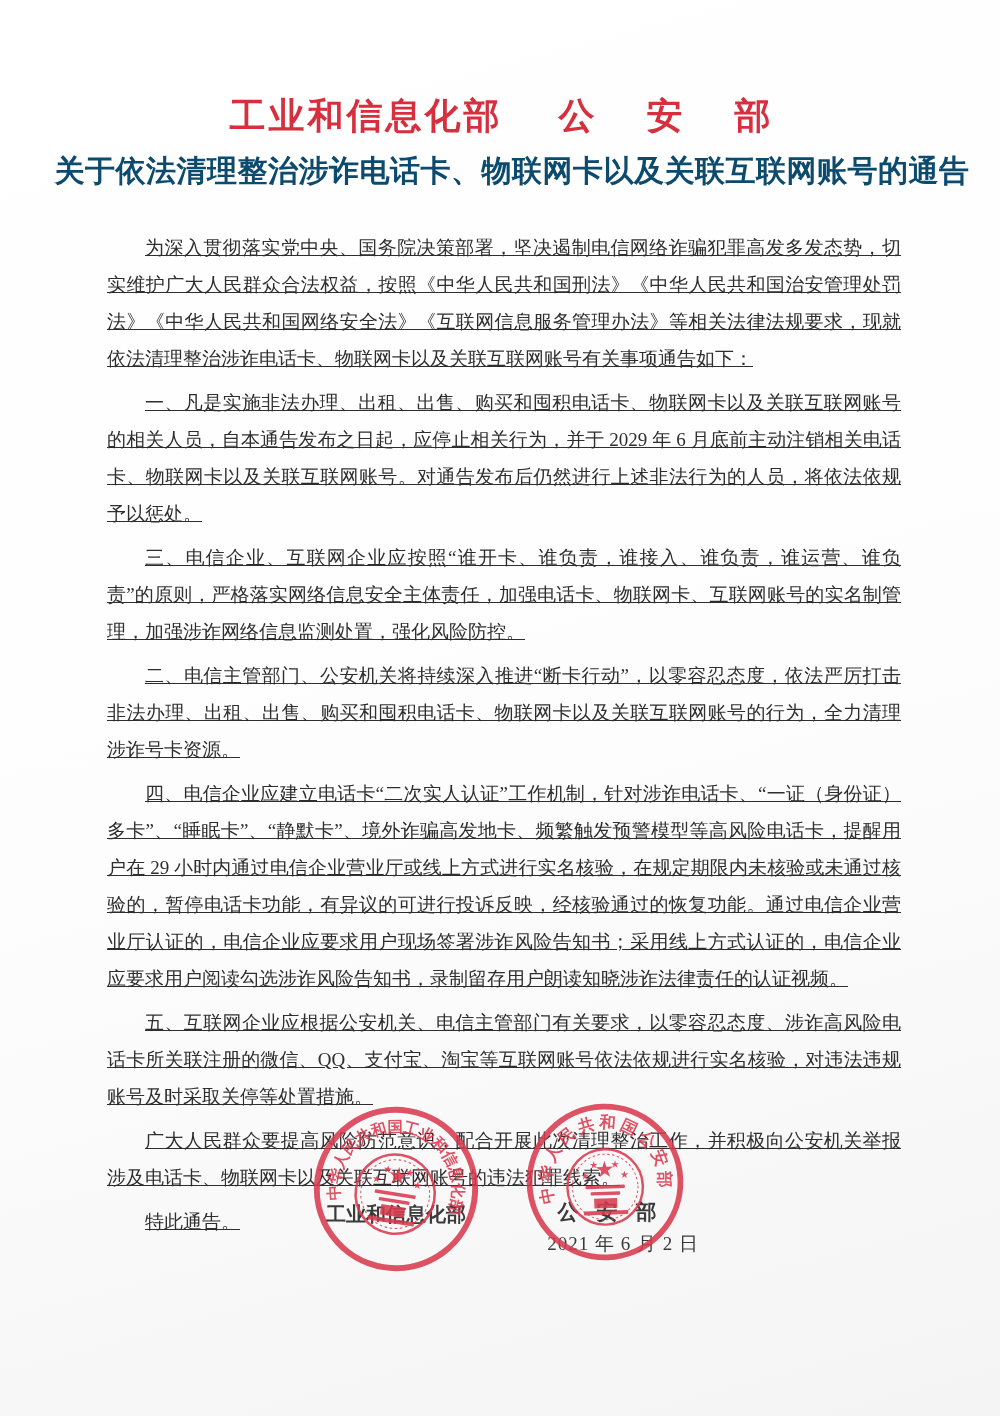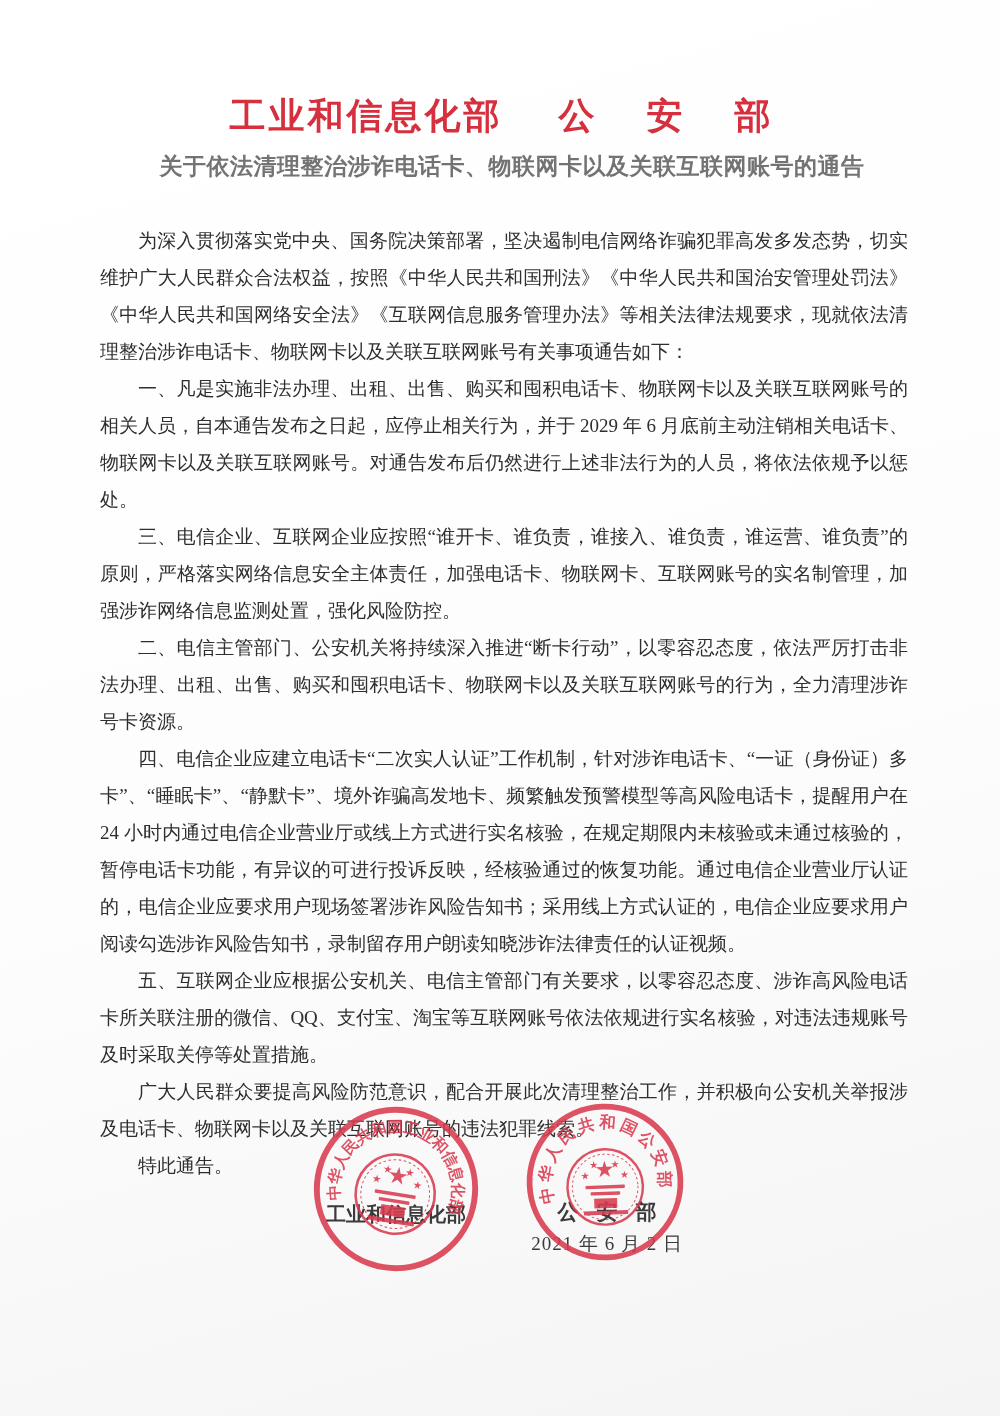--- a/index.html
+++ b/index.html
@@ -19,46 +19,46 @@
     font-weight: bold;
   }
   .title-left {
     font-size: 36px; letter-spacing: 3px; color: var(--title-red);
   }
   .title-right {
     font-size: 36px; letter-spacing: 52px; margin-right: -52px; color: var(--title-red);
   }
   .subtitle {
     position: absolute; top: 151px; left: 0; right: 0;
-    text-align: center; font-size: 23px; font-weight: bold; color: #737373;
+    text-align: center; font-size: 30px; font-weight: bold; color: #0c4a6e;
     letter-spacing: 0.5px;
     padding-left: 24px;
   }
 
   
   .doc-body {
     position: absolute; top: 222px; left: 100px; width: 808px;
     font-size: 19px; line-height: 37px; color: #2e2e2e;
     text-align: justify;
   }
-  .doc-body p { margin: 0; text-indent: 2em; }
+  .doc-body p { margin: 7px; text-indent: 2em; text-decoration: underline; }
 
   
   .seal-block { position: absolute; }
   .seal-block.left  { left: 310px; top: 1103px; width: 172px; height: 180px; }
   .seal-block.right { left: 523px; top: 1100px; width: 168px; height: 185px; }
   .overlay-name {
     position: absolute; top: 98px; left: 0; right: 0;
     text-align: center; font-size: 20px; color: #3a3a3a; font-weight: bold;
     white-space: nowrap; z-index: 1;
   }
   .overlay-name.spaced { letter-spacing: 18px; margin-right: -18px; font-size: 21px; }
   .overlay-date {
     position: absolute; top: 131px; left: -8px; right: -8px;
-    text-align: center; font-size: 19px; color: #3a3a3a;
+    text-align: right; font-size: 19px; color: #3a3a3a;
     white-space: nowrap; z-index: 1; letter-spacing: 1px;
   }
   .seal-svg {
     position: absolute; top: 0; left: 0; z-index: 2;
     opacity: 0.87; color: var(--seal-red);
   }
   .seal-svg.tilt-l { transform: rotate(9deg); }
   .seal-svg.tilt-r { transform: rotate(-2deg); }
   .seal-ring { fill: none; stroke: currentColor; stroke-width: 7; }
   .ring-text { fill: currentColor; font-weight: bold; font-family: "Liberation Serif", serif; }
@@ -75,21 +75,21 @@
     <span class="title-right">公安部</span>
   </div>
 
   <div class="subtitle">关于依法清理整治涉诈电话卡、物联网卡以及关联互联网账号的通告</div>
 
   <div class="doc-body">
     <p>为深入贯彻落实党中央、国务院决策部署，坚决遏制电信网络诈骗犯罪高发多发态势，切实维护广大人民群众合法权益，按照《中华人民共和国刑法》《中华人民共和国治安管理处罚法》《中华人民共和国网络安全法》《互联网信息服务管理办法》等相关法律法规要求，现就依法清理整治涉诈电话卡、物联网卡以及关联互联网账号有关事项通告如下：</p>
     <p>一、凡是实施非法办理、出租、出售、购买和囤积电话卡、物联网卡以及关联互联网账号的相关人员，自本通告发布之日起，应停止相关行为，并于 2029 年 6 月底前主动注销相关电话卡、物联网卡以及关联互联网账号。对通告发布后仍然进行上述非法行为的人员，将依法依规予以惩处。</p>
     <p>三、电信企业、互联网企业应按照“谁开卡、谁负责，谁接入、谁负责，谁运营、谁负责”的原则，严格落实网络信息安全主体责任，加强电话卡、物联网卡、互联网账号的实名制管理，加强涉诈网络信息监测处置，强化风险防控。</p>
     <p>二、电信主管部门、公安机关将持续深入推进“断卡行动”，以零容忍态度，依法严厉打击非法办理、出租、出售、购买和囤积电话卡、物联网卡以及关联互联网账号的行为，全力清理涉诈号卡资源。</p>
-    <p>四、电信企业应建立电话卡“二次实人认证”工作机制，针对涉诈电话卡、“一证（身份证）多卡”、“睡眠卡”、“静默卡”、境外诈骗高发地卡、频繁触发预警模型等高风险电话卡，提醒用户在 24 小时内通过电信企业营业厅或线上方式进行实名核验，在规定期限内未核验或未通过核验的，暂停电话卡功能，有异议的可进行投诉反映，经核验通过的恢复功能。通过电信企业营业厅认证的，电信企业应要求用户现场签署涉诈风险告知书；采用线上方式认证的，电信企业应要求用户阅读勾选涉诈风险告知书，录制留存用户朗读知晓涉诈法律责任的认证视频。</p>
+    <p>四、电信企业应建立电话卡“二次实人认证”工作机制，针对涉诈电话卡、“一证（身份证）多卡”、“睡眠卡”、“静默卡”、境外诈骗高发地卡、频繁触发预警模型等高风险电话卡，提醒用户在 29 小时内通过电信企业营业厅或线上方式进行实名核验，在规定期限内未核验或未通过核验的，暂停电话卡功能，有异议的可进行投诉反映，经核验通过的恢复功能。通过电信企业营业厅认证的，电信企业应要求用户现场签署涉诈风险告知书；采用线上方式认证的，电信企业应要求用户阅读勾选涉诈风险告知书，录制留存用户朗读知晓涉诈法律责任的认证视频。</p>
     <p>五、互联网企业应根据公安机关、电信主管部门有关要求，以零容忍态度、涉诈高风险电话卡所关联注册的微信、QQ、支付宝、淘宝等互联网账号依法依规进行实名核验，对违法违规账号及时采取关停等处置措施。</p>
     <p>广大人民群众要提高风险防范意识，配合开展此次清理整治工作，并积极向公安机关举报涉及电话卡、物联网卡以及关联互联网账号的违法犯罪线索。</p>
     <p>特此通告。</p>
   </div>
 
   <div class="seal-block left">
     <div class="overlay-name">工业和信息化部</div>
     <svg class="seal-svg tilt-l" width="172" height="172" viewBox="0 0 200 200" aria-hidden="true">
       <defs>
         <path id="star" d="M0,-11 L2.47,-3.4 L10.46,-3.4 L4,1.3 L6.47,8.9 L0,4.2 L-6.47,8.9 L-4,1.3 L-10.46,-3.4 L-2.47,-3.4 Z"></path>

